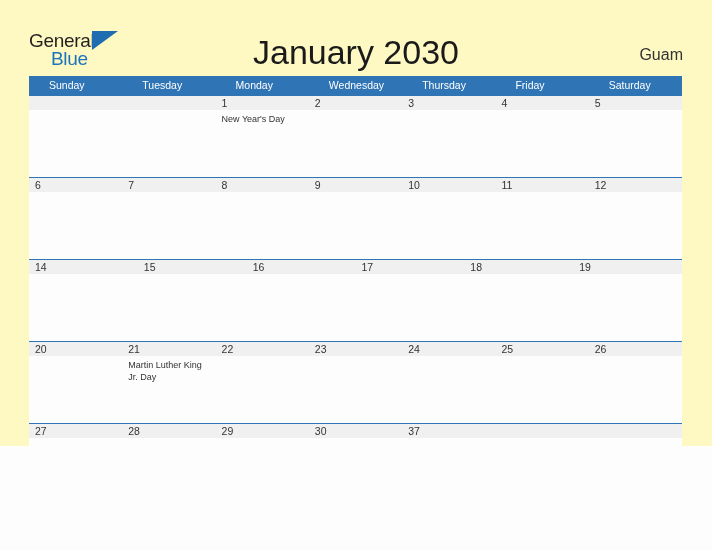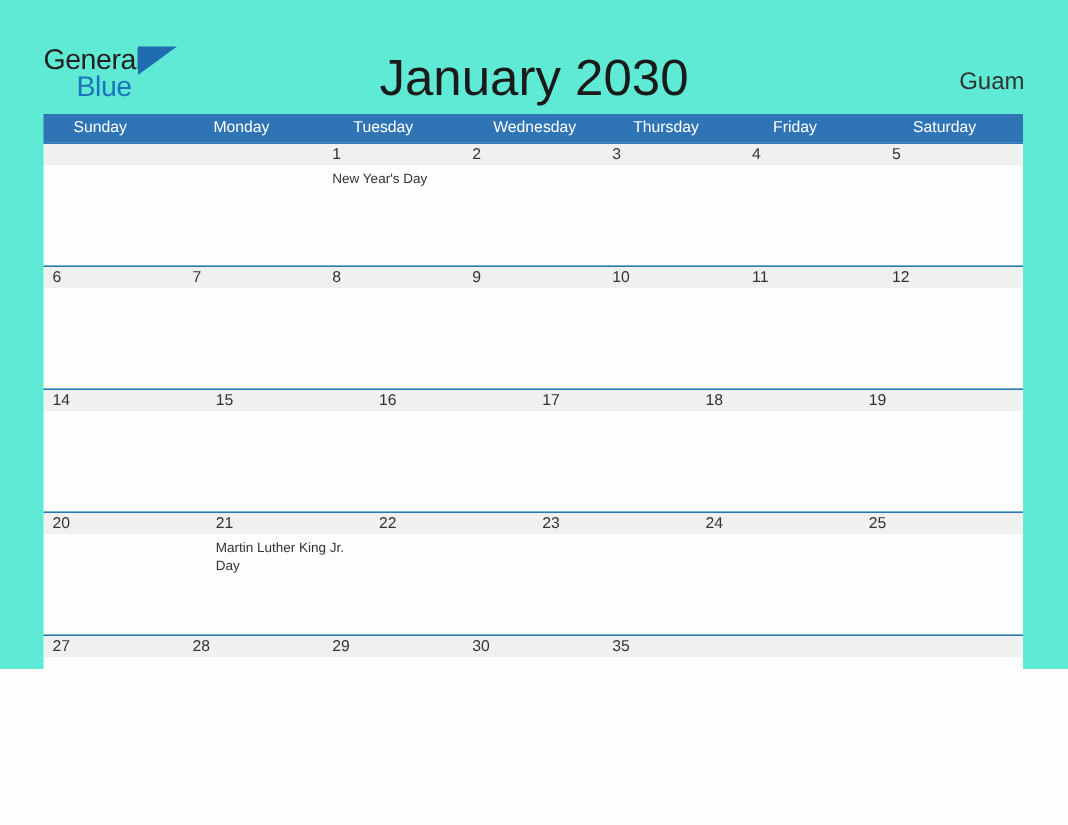--- a/index.html
+++ b/index.html
@@ -10,21 +10,21 @@
     background: #fdfdfd;
     font-family: "Liberation Sans", sans-serif;
     color: #222222;
     overflow: hidden;
   }
 
   .page {
     position: relative;
     width: 712px;
     height: 446px;
-    background: #5eead4;
+    background: #fef9c3;
   }
 
   
   .header {
     position: absolute;
     left: 0;
     top: 0;
     width: 712px;
     height: 76px;
   }
@@ -169,22 +169,22 @@
     <h1 class="cal-title">January 2030</h1>
 
     <div class="location">Guam</div>
 
   </div>
 
   <div class="calendar">
 
     <div class="weekdays">
       <div class="weekday">Sunday</div>
+      <div class="weekday">Tuesday</div>
       <div class="weekday">Monday</div>
-      <div class="weekday">Tuesday</div>
       <div class="weekday">Wednesday</div>
       <div class="weekday">Thursday</div>
       <div class="weekday">Friday</div>
       <div class="weekday">Saturday</div>
     </div>
 
     <div class="week">
       <div class="week-band">
         <div class="day-cell empty">
           <div class="day-num"></div>
@@ -298,20 +298,24 @@
           <div class="day-event"></div>
         </div>
         <div class="day-cell">
           <div class="day-num">24</div>
           <div class="day-event"></div>
         </div>
         <div class="day-cell">
           <div class="day-num">25</div>
           <div class="day-event"></div>
         </div>
+        <div class="day-cell">
+          <div class="day-num">26</div>
+          <div class="day-event"></div>
+        </div>
       </div>
     </div>
 
     <div class="week">
       <div class="week-band">
         <div class="day-cell">
           <div class="day-num">27</div>
           <div class="day-event"></div>
         </div>
         <div class="day-cell">
@@ -320,21 +324,21 @@
         </div>
         <div class="day-cell">
           <div class="day-num">29</div>
           <div class="day-event"></div>
         </div>
         <div class="day-cell">
           <div class="day-num">30</div>
           <div class="day-event"></div>
         </div>
         <div class="day-cell">
-          <div class="day-num">35</div>
+          <div class="day-num">37</div>
           <div class="day-event"></div>
         </div>
         <div class="day-cell empty">
           <div class="day-num"></div>
           <div class="day-event"></div>
         </div>
         <div class="day-cell empty">
           <div class="day-num"></div>
           <div class="day-event"></div>
         </div>

